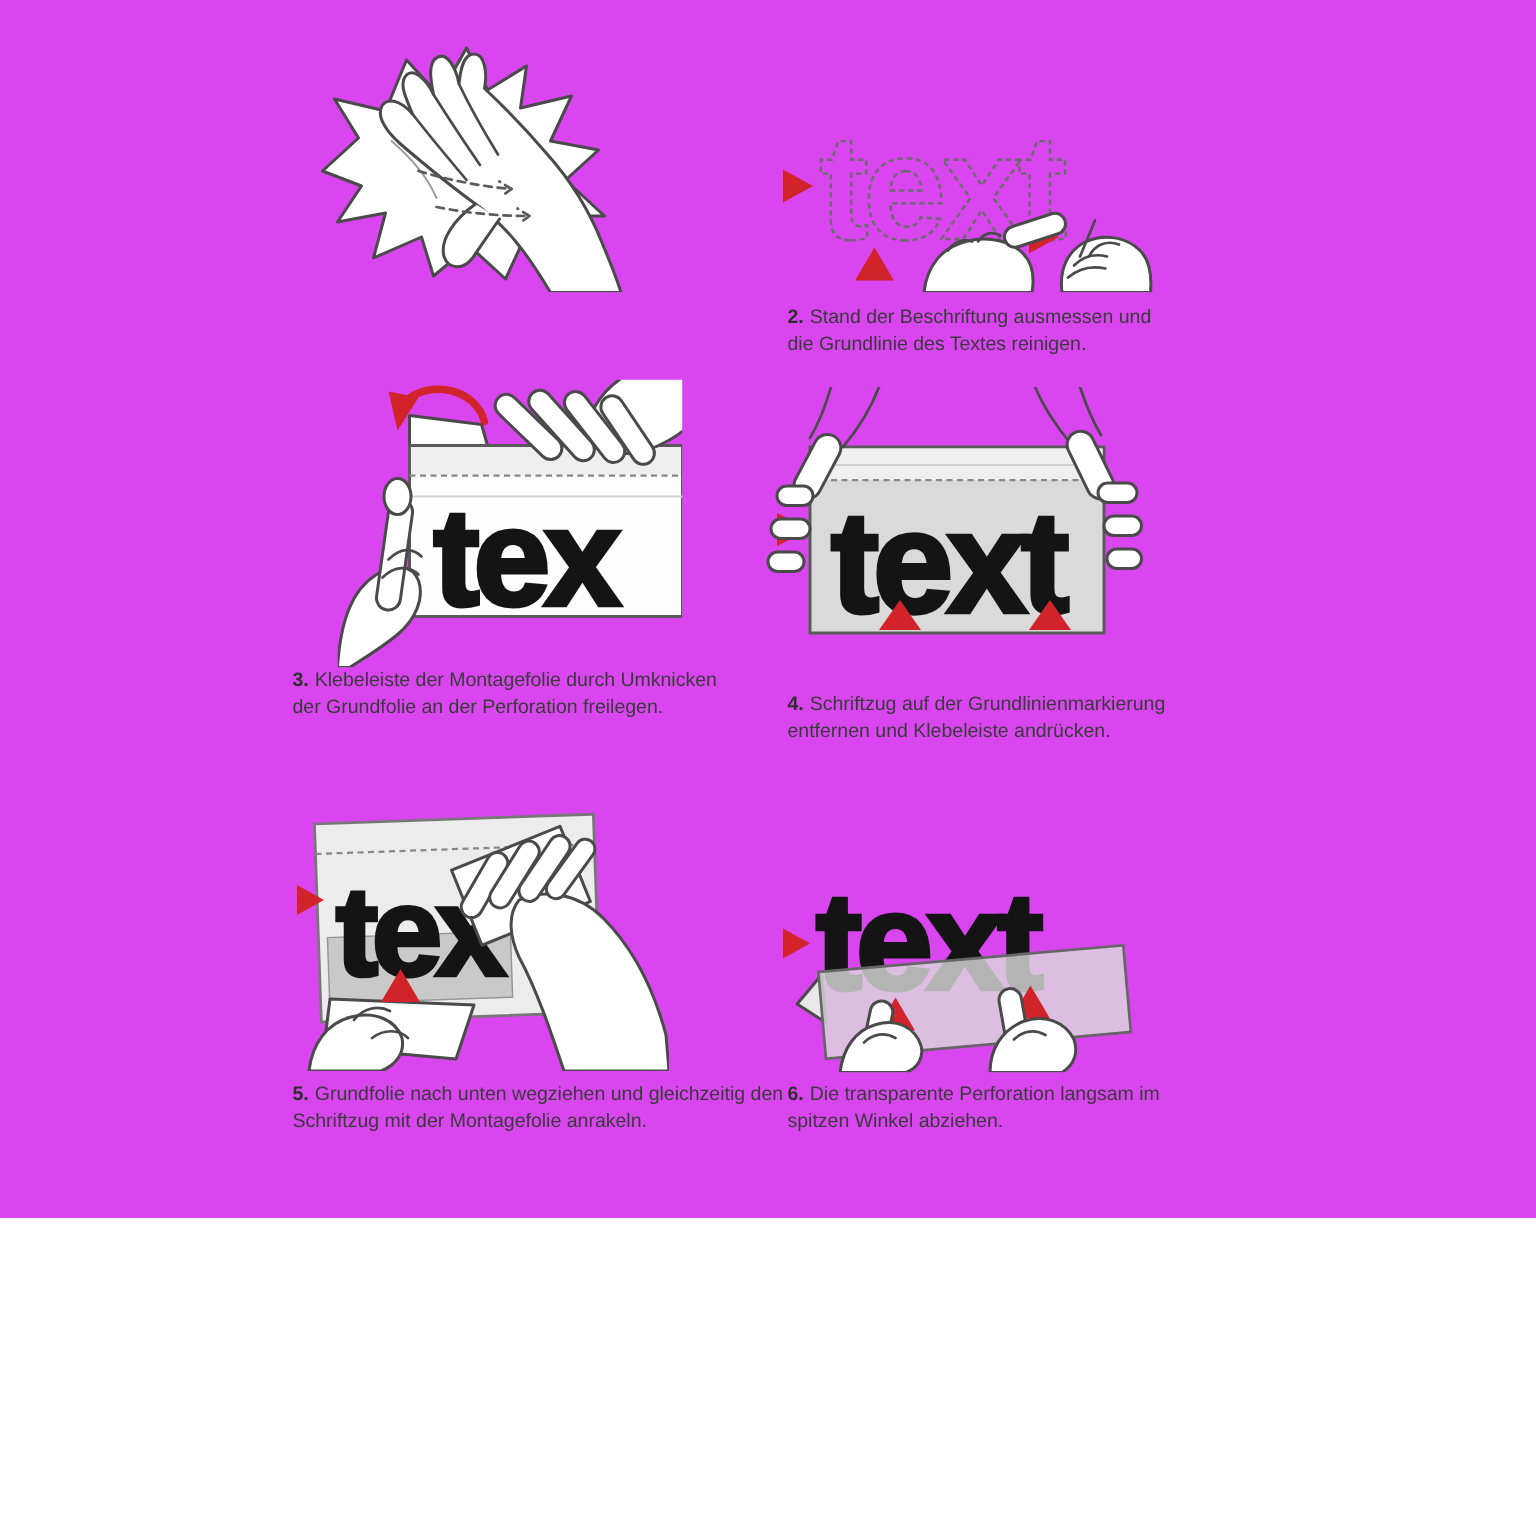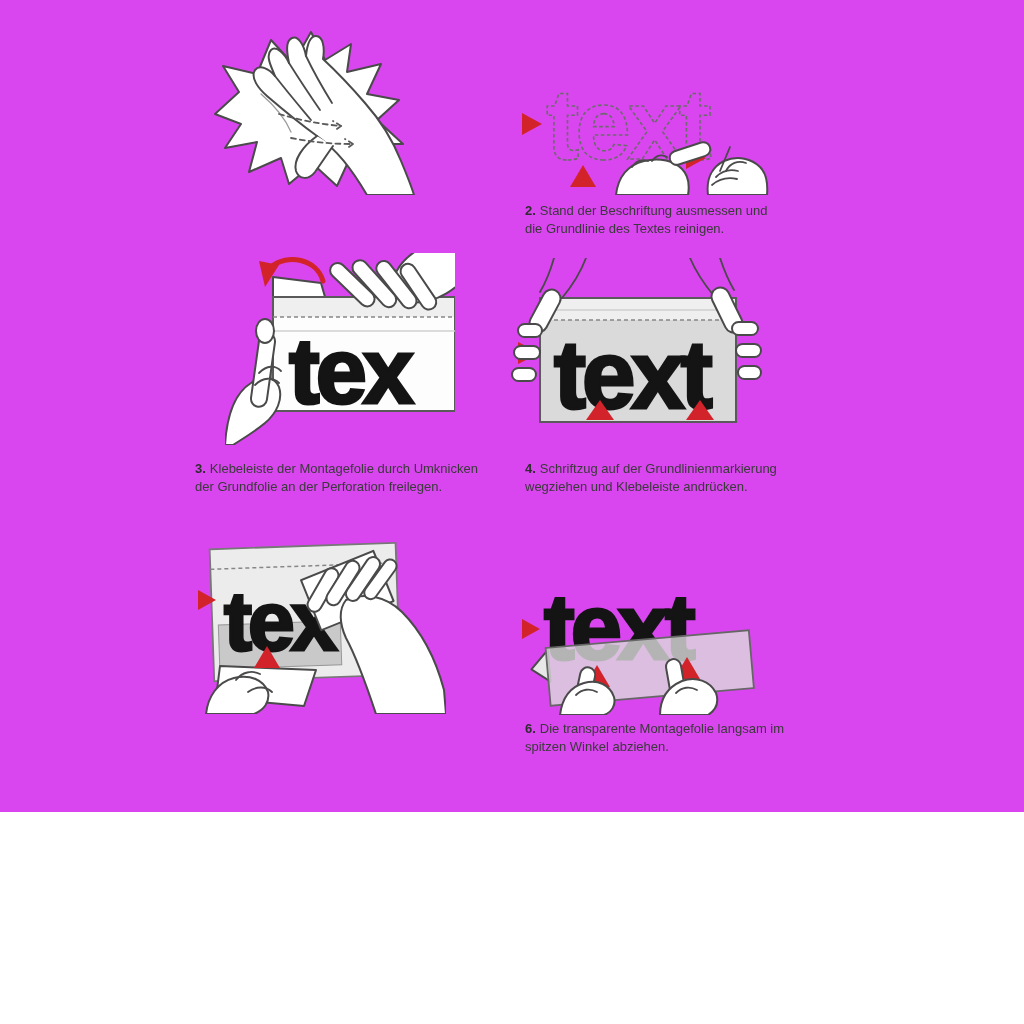--- a/index.html
+++ b/index.html
@@ -202,23 +202,26 @@
         <rect class="outline" x="174" y="100" width="13" height="36" rx="6.5" transform="rotate(46 180 118)"></rect>
         <rect class="outline" x="188" y="104" width="12" height="32" rx="6" transform="rotate(48 194 120)"></rect>
         <path class="outline" d="M150,135 C160,128 176,124 192,126 C202,128 208,132 210,135 Z"></path>
       </g>
     </svg>
   </div>
 
   <p class="caption" style="left:525px;top:202px;width:258px">
     <b>2.</b><span>Stand der Beschriftung ausmessen und die Grundlinie des Textes reinigen.</span>
   </p>
-  <p class="caption" style="left:195px;top:460px;width:302px">
+  <p class="caption" style="left:195px;top:444px;width:302px">
     <b>3.</b><span>Klebeleiste der Montagefolie durch Umknicken der Grundfolie an der Perforation freilegen.</span>
   </p>
   <p class="caption" style="left:525px;top:460px;width:278px">
-    <b>4.</b><span>Schriftzug auf der Grundlinienmarkierung wegziehen und Klebeleiste andrücken.</span>
+    <b>4.</b><span>Schriftzug auf der Grundlinienmarkierung entfernen und Klebeleiste andrücken.</span>
+  </p>
+  <p class="caption" style="left:195px;top:720px;width:328px">
+    <b>5.</b><span>Grundfolie nach unten wegziehen und gleichzeitig den Schriftzug mit der Montagefolie anrakeln.</span>
   </p>
   <p class="caption" style="left:525px;top:720px;width:260px">
-    <b>6.</b><span>Die transparente Montagefolie langsam im spitzen Winkel abziehen.</span>
+    <b>6.</b><span>Die transparente Perforation langsam im spitzen Winkel abziehen.</span>
   </p>
 
 </div>
 
 </body></html>

